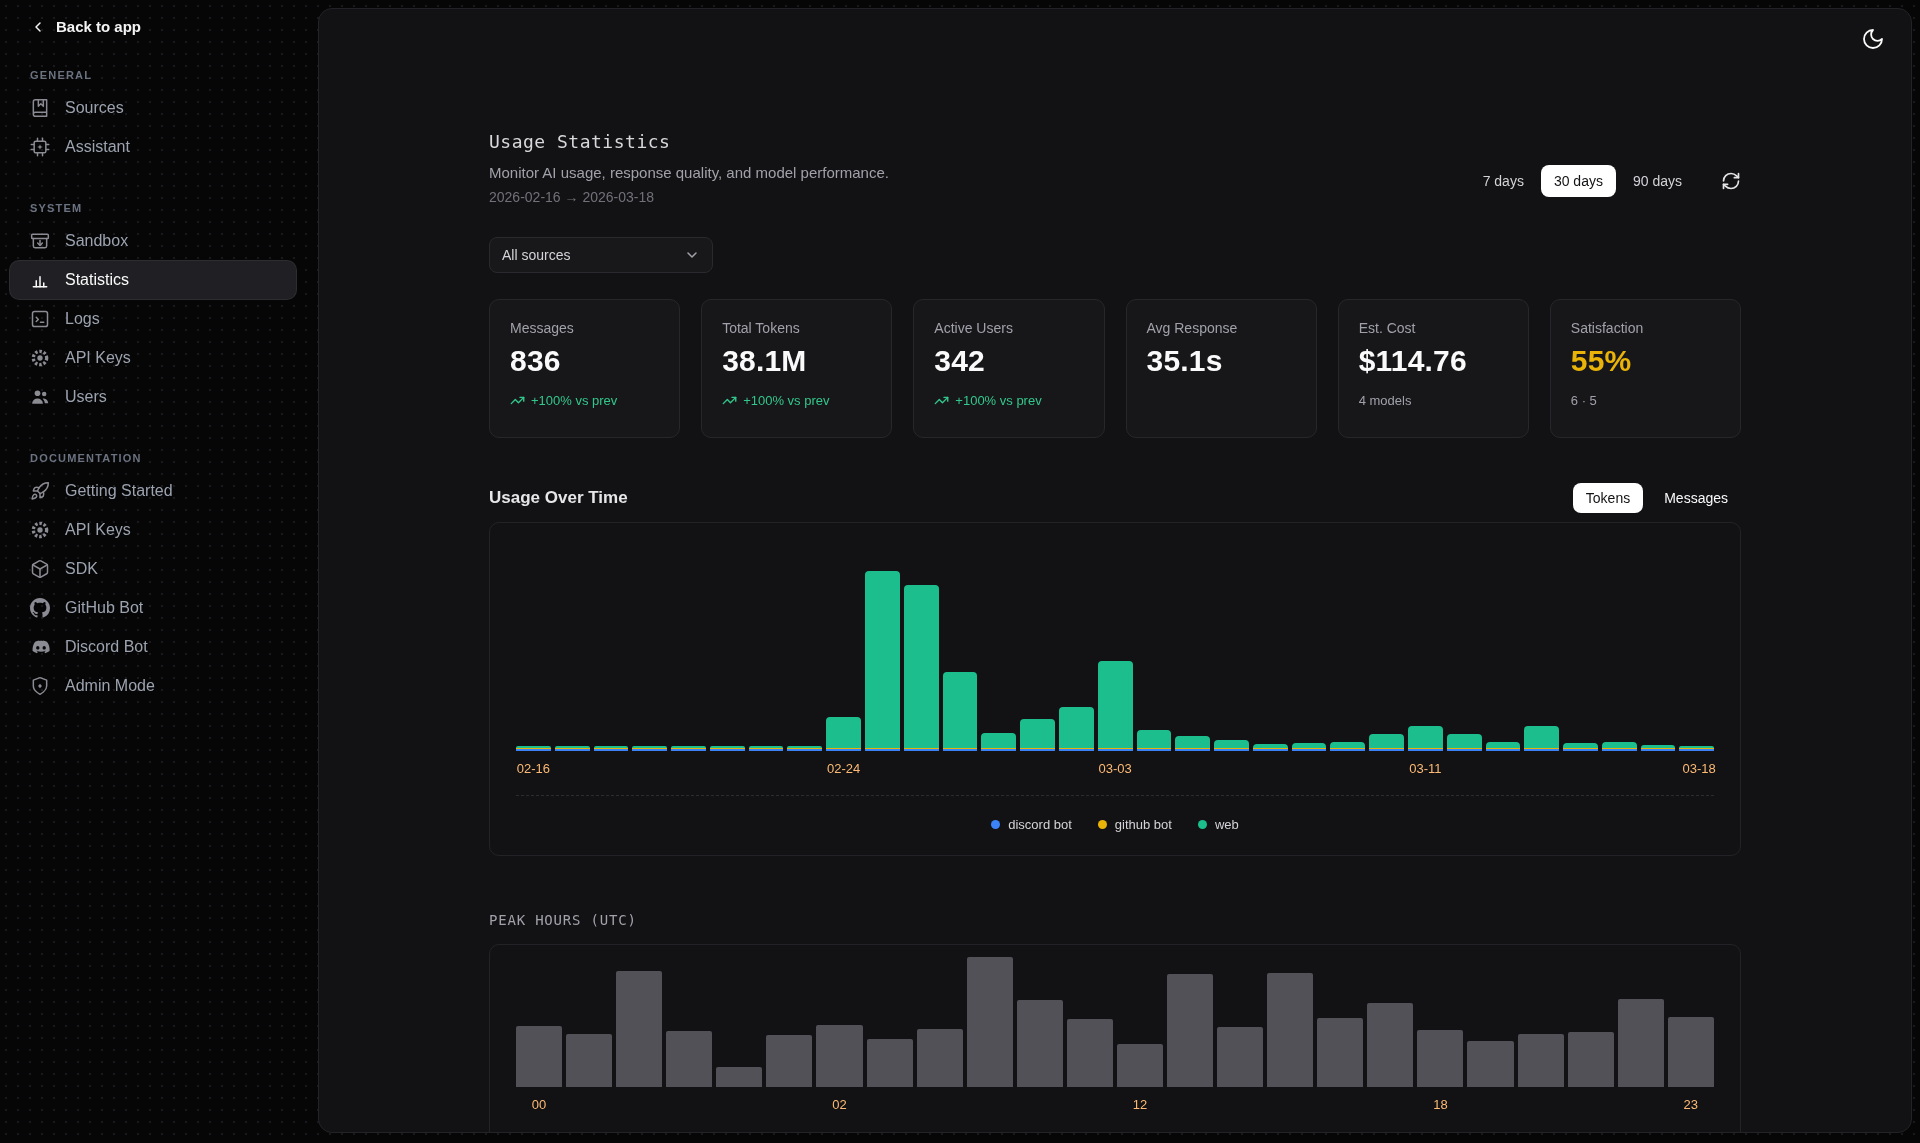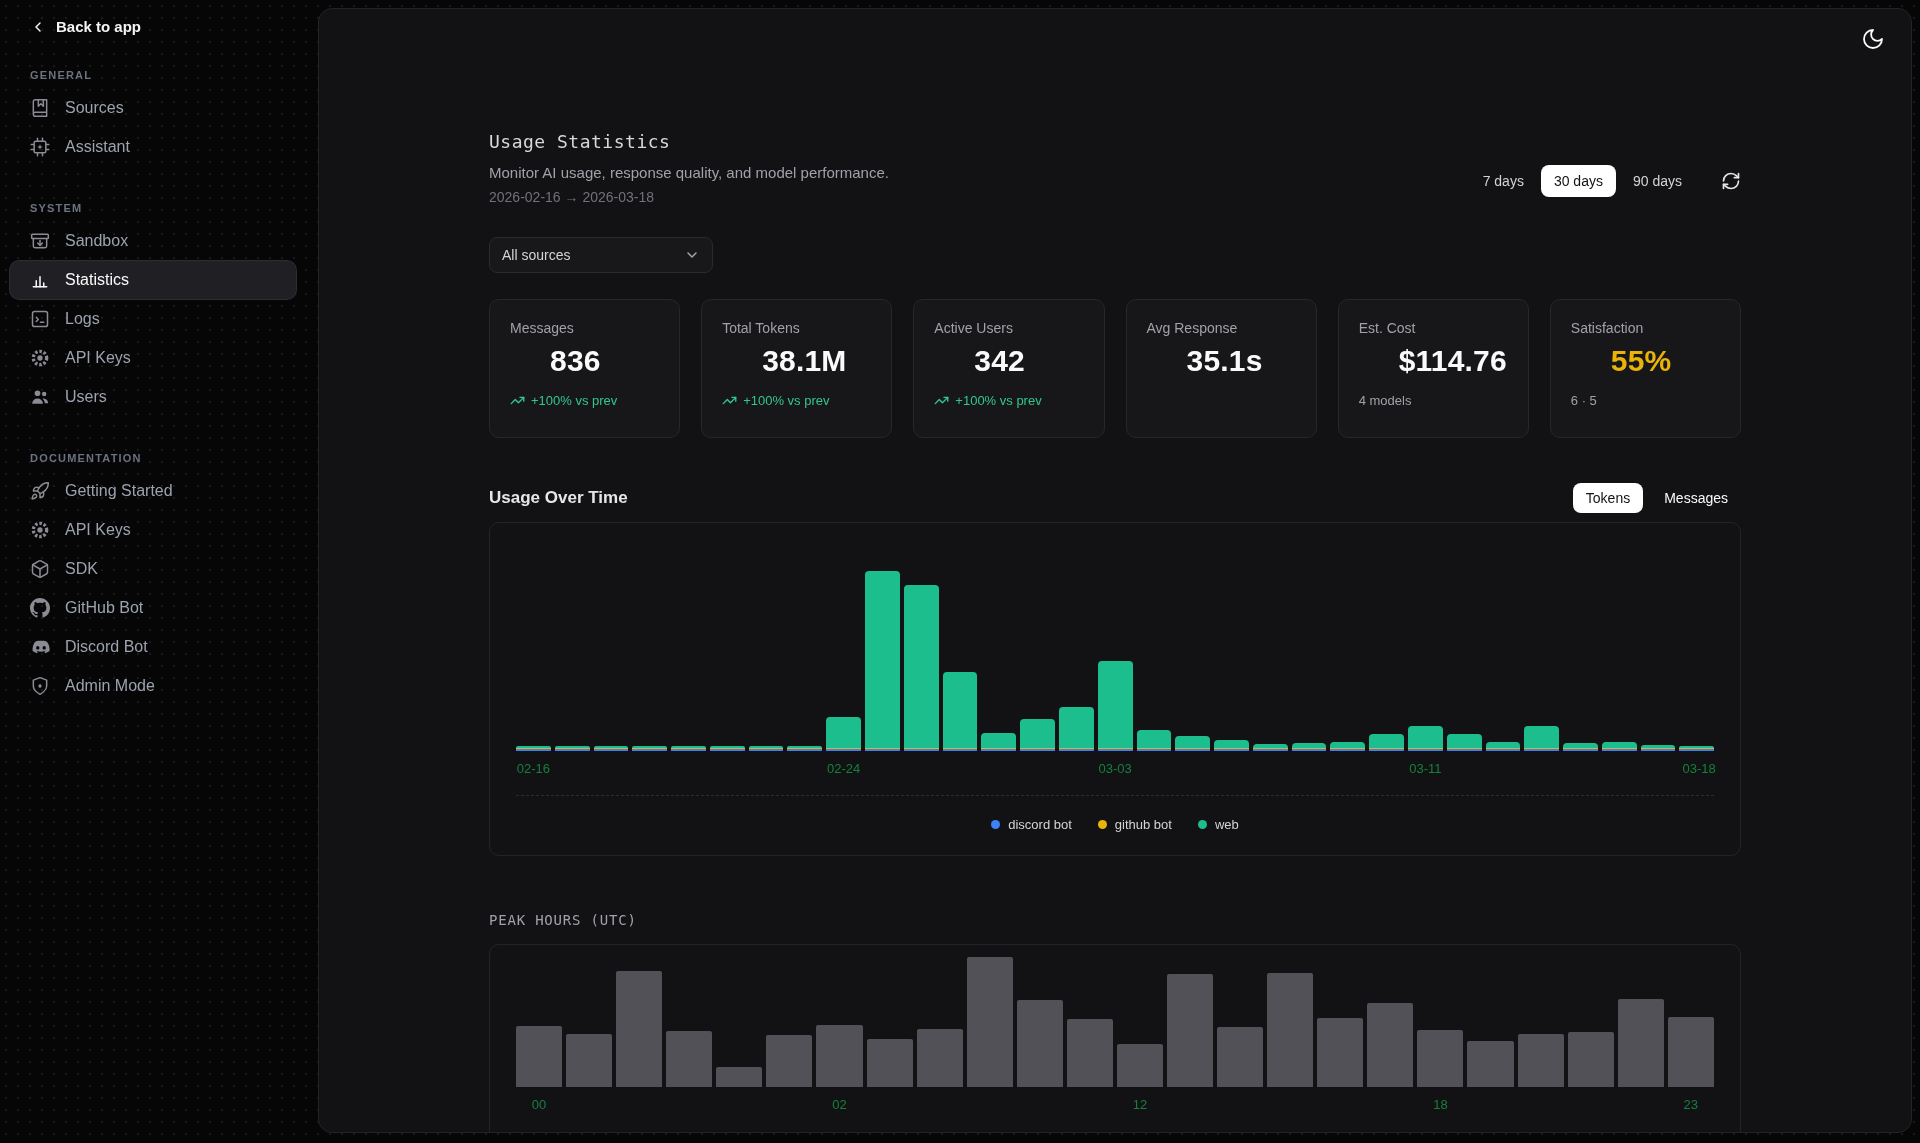--- a/index.html
+++ b/index.html
@@ -42,37 +42,37 @@
   
   .filters-row { margin-top:32px; display:flex; gap:20px; }
   .select { height:36px; background:#18181b; border:1px solid #2a2a2e; border-radius:8px; display:flex; align-items:center; justify-content:space-between; padding:0 12px; font-size:14px; color:#d4d4d8; cursor:pointer; }
   .select svg { width:16px; height:16px; color:#a1a1aa; }
   .select.sources { width:224px; }
   .select.models { width:252px; }
   
   .stats-row { margin-top:26px; display:grid; grid-template-columns:repeat(6,1fr); gap:21px; }
   .stat-card { height:139px; background:#17171a; border:1px solid #27272b; border-radius:10px; padding:20px; }
   .stat-label { font-size:14px; color:#a1a1aa; }
-  .stat-value { margin-top:8px; font-size:30px; font-weight:700; color:#fafafa; letter-spacing:0.2px;margin-left:40px; }
+  .stat-value { margin-top:8px; font-size:30px; font-weight:700; color:#fafafa; letter-spacing:0.2px; }
   .stat-delta { margin-top:15px; font-size:13px; color:#32c78b; display:flex; align-items:center; gap:6px; }
   .stat-delta svg { width:15px; height:15px; }
   .stat-sub { margin-top:15px; font-size:13px; color:#a1a1aa; }
   
   .usage-head { margin-top:44px; display:flex; justify-content:space-between; align-items:center; height:32px; }
   .usage-title { font-size:17px; font-weight:700; color:#e7e7ea; }
   .toggle-group { display:flex; align-items:center; gap:8px; }
   .toggle-btn { font-size:14px; font-weight:500; color:#fafafa; padding:7px 13px; border-radius:8px; cursor:pointer; }
   .toggle-btn.active { background:#ffffff; color:#131316; }
   .chart-card { margin-top:8px; height:334px; border:1px solid #232327; border-radius:10px; padding:24px 26px 0 26px; }
   .plot { position:relative; display:flex; align-items:flex-end; }
   .plot.tokens { height:180px; margin-top:24px; gap:4px; }
   .col { position:relative; flex:1; height:100%; display:flex; flex-direction:column; justify-content:flex-end; }
   .seg { width:100%; }
   .seg.top { border-radius:4px 4px 0 0; }
-  .bar-label { position:absolute; top:calc(100% + 10px); left:50%; transform:translateX(-50%); font-size:13px; color:#15803d; white-space:nowrap; line-height:1.25; }
+  .bar-label { position:absolute; top:calc(100% + 10px); left:50%; transform:translateX(-50%); font-size:13px; color:#fdba74; white-space:nowrap; line-height:1.25; }
   .bar-label.wrap { white-space:normal; width:36px; text-align:left; transform:translateX(-40%); }
   .x-spacer { height:34px; }
   .legend-row { border-top:1px dashed #2b2b30; margin-top:10px; height:58px; display:flex; align-items:center; justify-content:center; gap:26px; }
   .legend-item { display:flex; align-items:center; gap:8px; font-size:13px; color:#d4d4d8; }
   .legend-dot { width:9px; height:9px; border-radius:50%; }
   
   .peak-title { margin-top:56px; font-family:"DejaVu Sans Mono", monospace; font-size:14px; color:#a1a1aa; letter-spacing:0.8px; }
   .peak-card { margin-top:16px; height:220px; border:1px solid #232327; border-radius:10px; padding:12px 26px 0 26px; }
   .plot.peak { height:130px; margin-top:0; gap:4px; }
   .plot.peak .seg { background:#515157; border-radius:2px 2px 0 0; }

